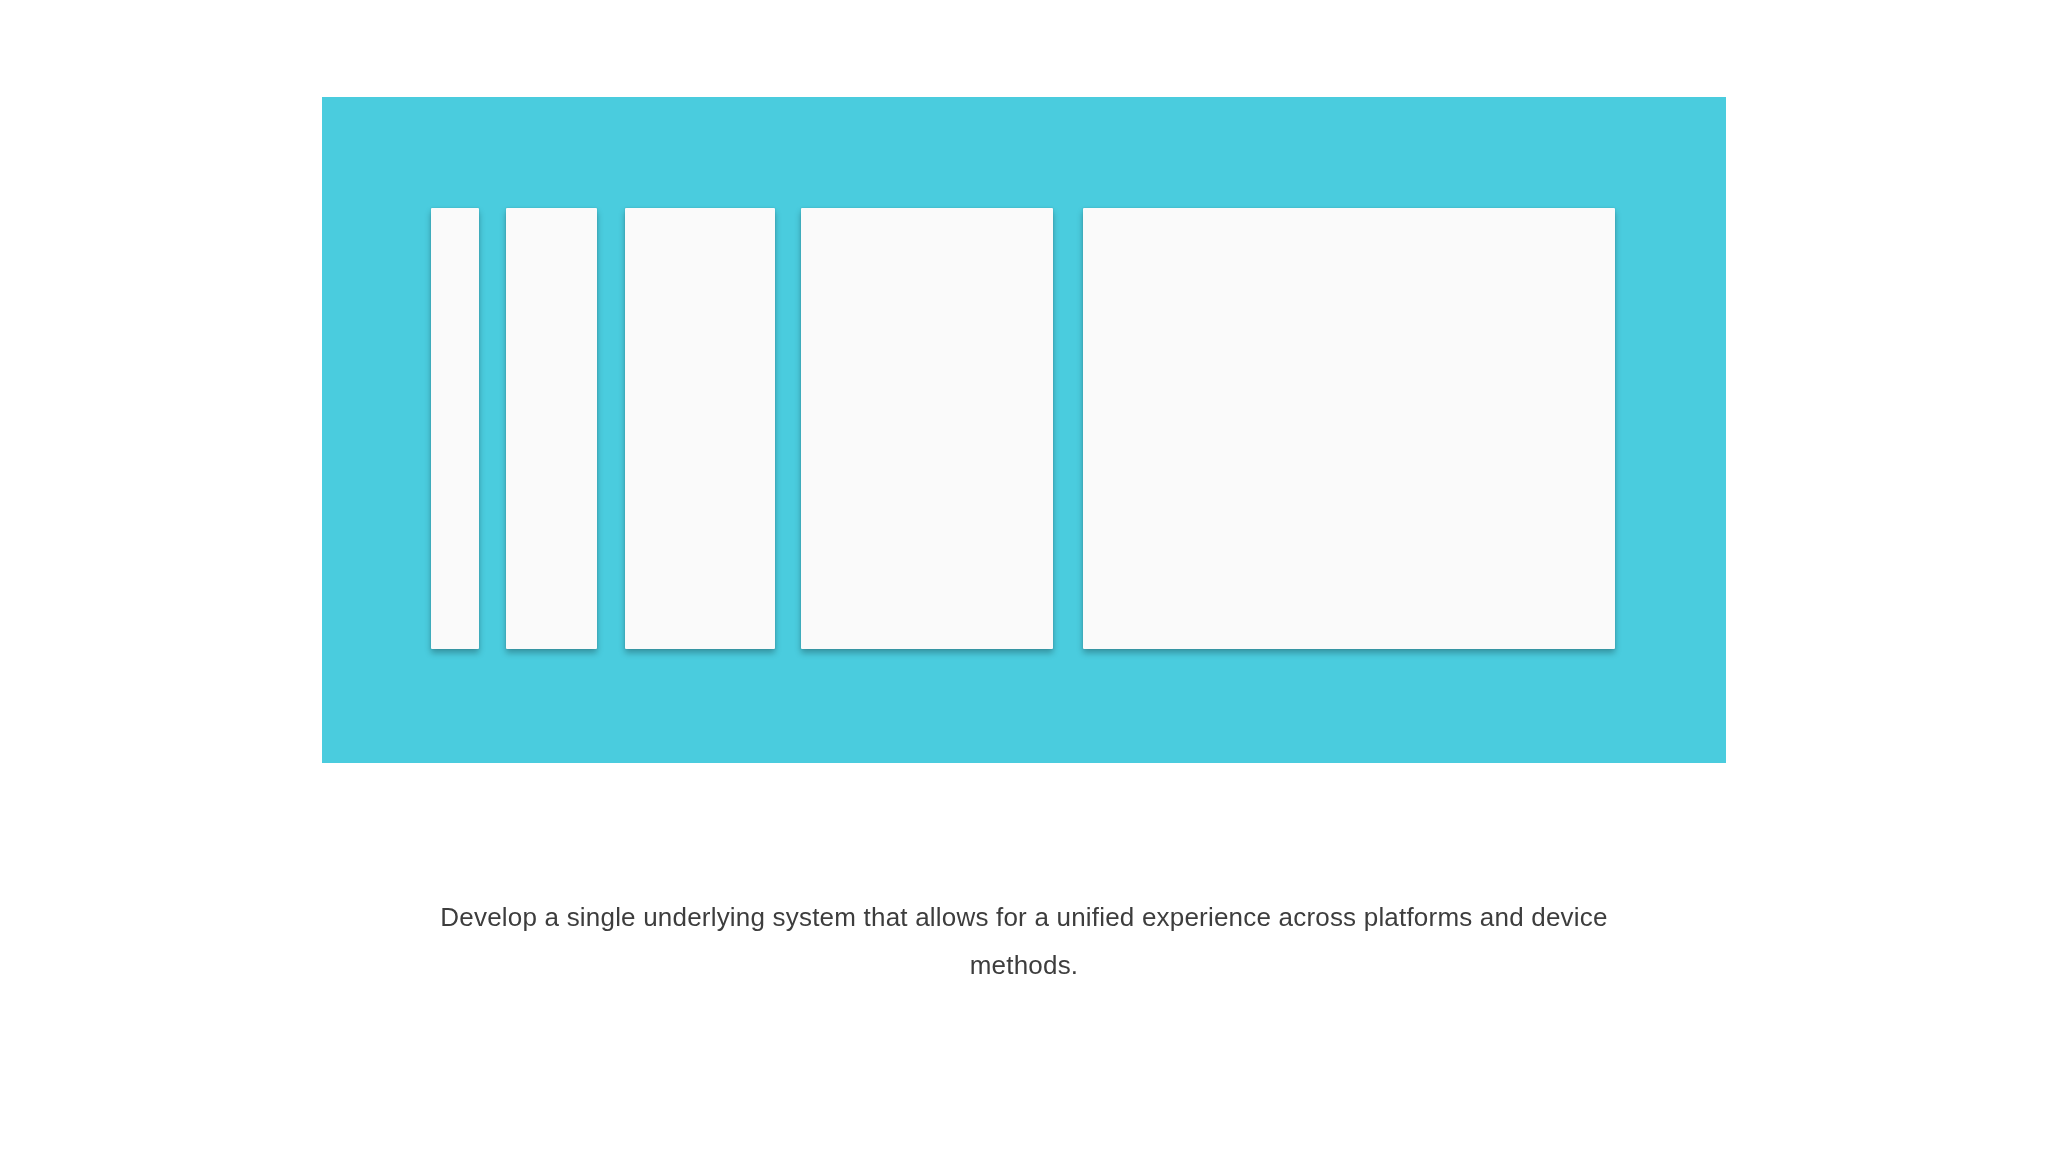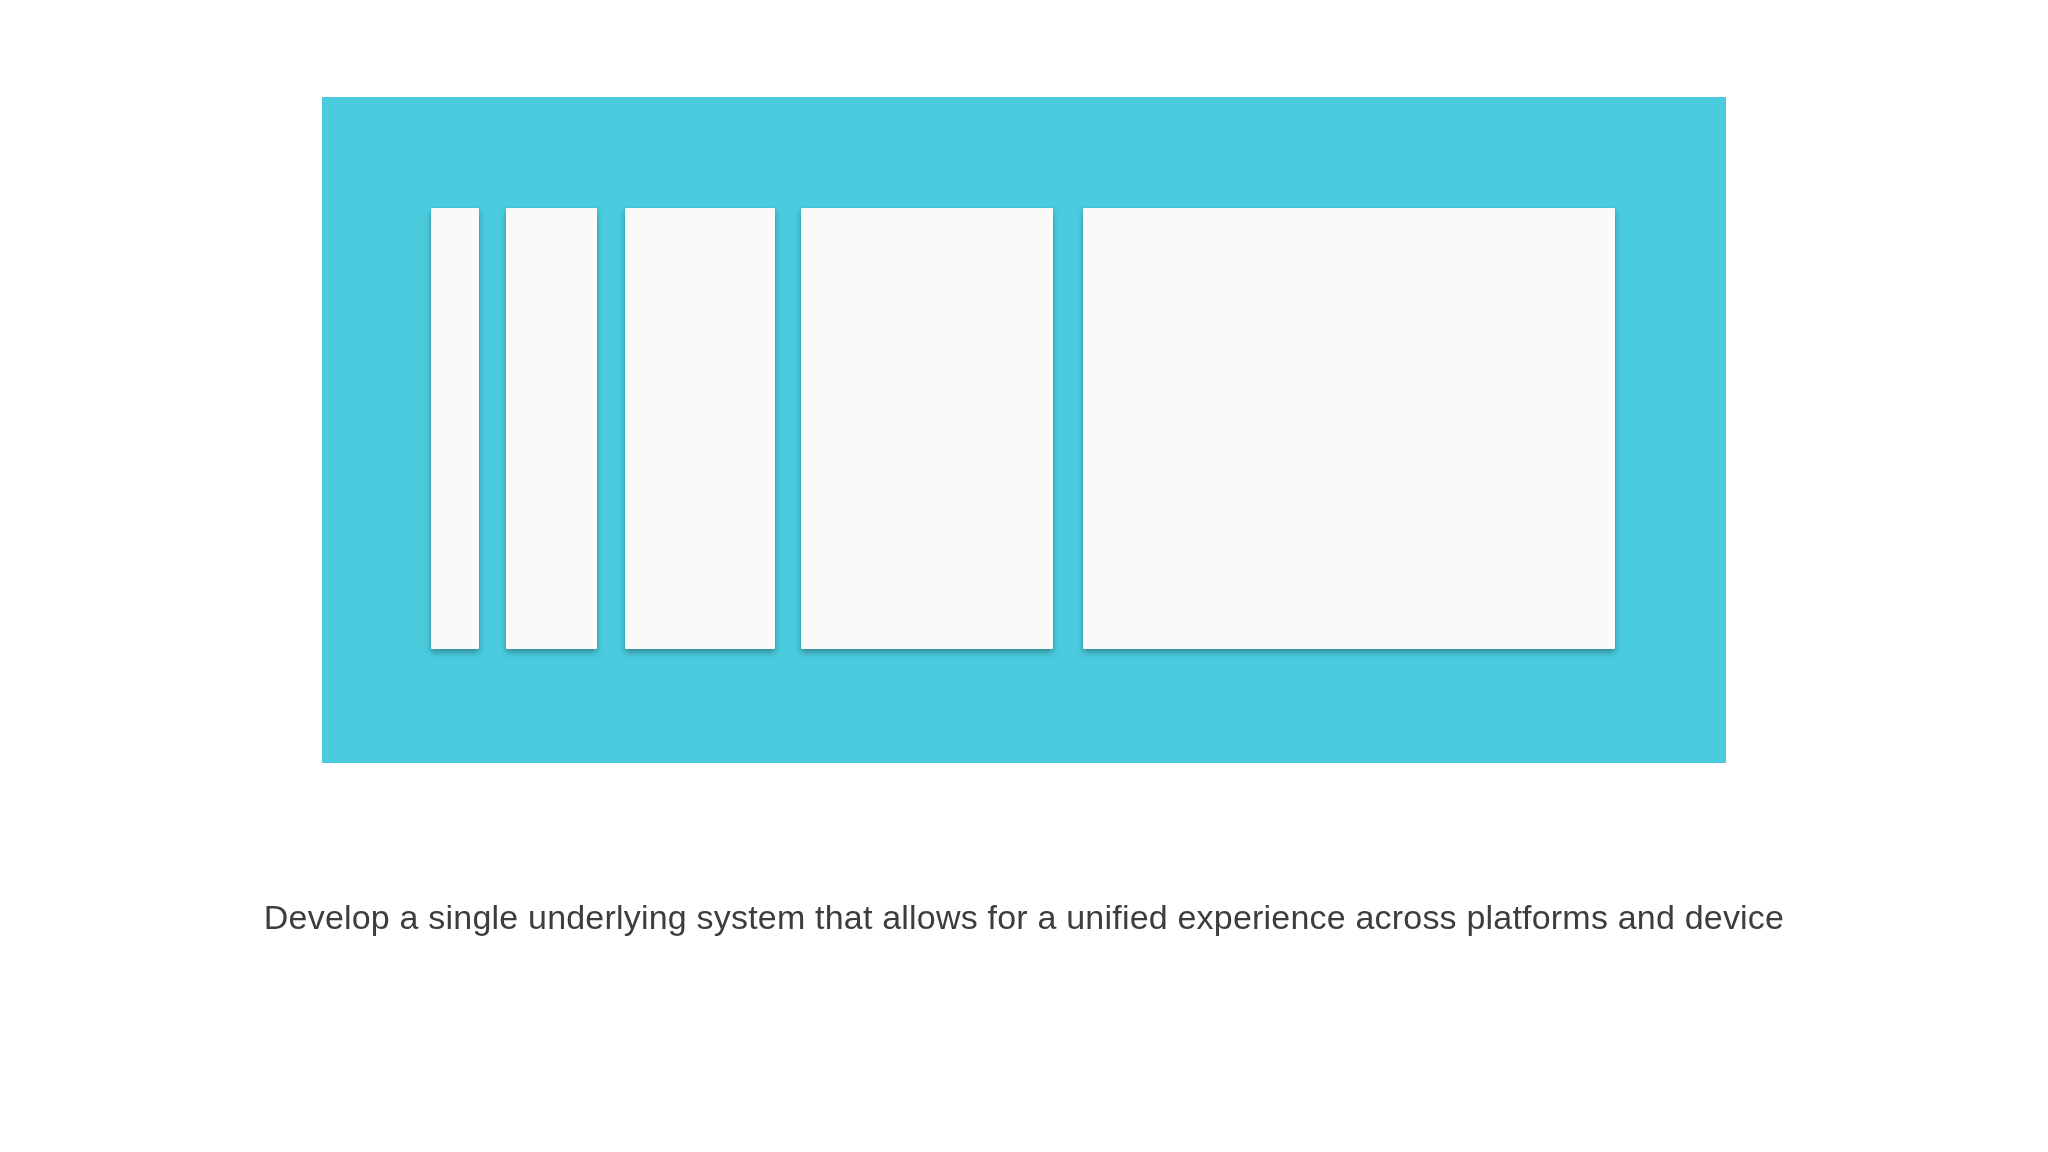--- a/index.html
+++ b/index.html
@@ -38,21 +38,21 @@
   .card-5 { left: 761px; width: 532px; }
 
   
   .caption {
     position: absolute;
     left: 0;
     top: 893px;
     width: 2048px;
     text-align: center;
     color: var(--caption-color, #3D3D3D);
-    font-size: 34px;
+    font-size: 26px;
     font-weight: 300;
     line-height: 48px;
     letter-spacing: 0.2px;
   }
   .caption-line {
     display: block;
     white-space: nowrap;
   }
 </style>
 </head>
@@ -61,13 +61,14 @@
 <div class="panel">
   <div class="card card-1"></div>
   <div class="card card-2"></div>
   <div class="card card-3"></div>
   <div class="card card-4"></div>
   <div class="card card-5"></div>
 </div>
 
 <div class="caption">
   <span class="caption-line">Develop a single underlying system that allows for a unified experience across platforms and device</span>
+  <span class="caption-line">methods.</span>
 </div>
 
 </body></html>

